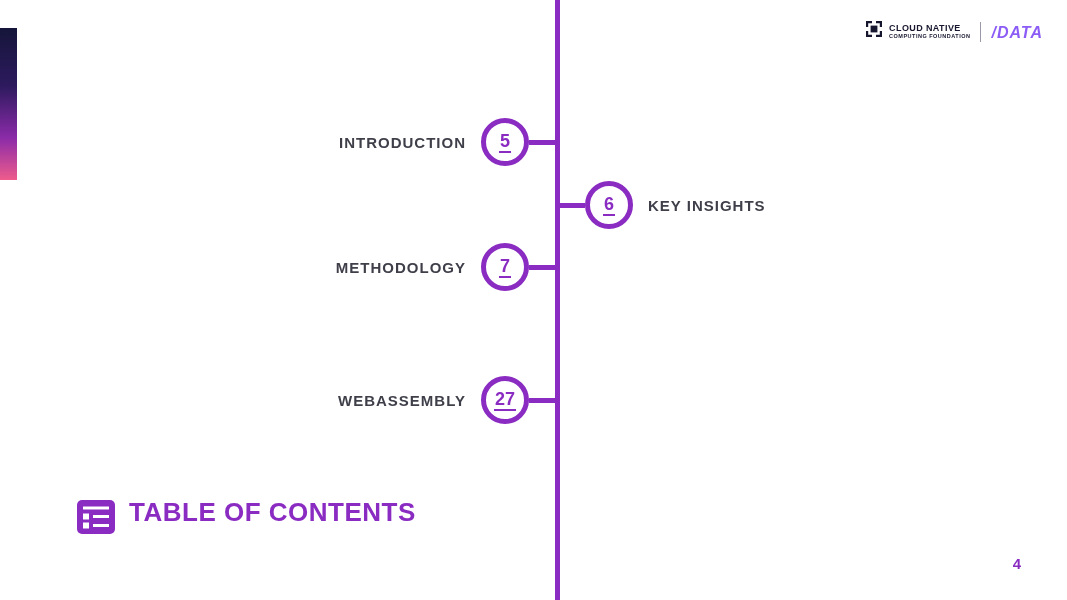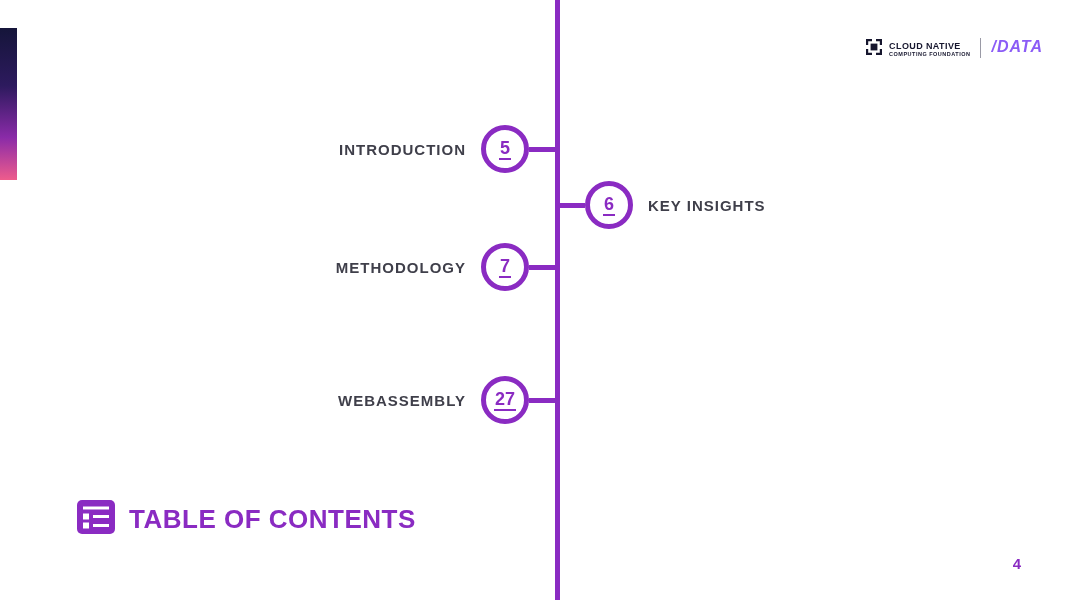--- a/index.html
+++ b/index.html
@@ -77,23 +77,23 @@
   }
   .connector {
     width: 28px; height: 5px;
     background: #8a2bc2;
     flex-shrink: 0;
   }
 
   
   .logos {
     position: absolute;
-    top: 38px; right: 24px;
-    display: flex;
-    align-items: flex-start;
+    top: 20px; right: 24px;
+    display: flex;
+    align-items: flex-end;
     gap: 10px;
   }
   .cncf { display: flex; align-items: center; gap: 6px; }
   .cncf-text { display: flex; flex-direction: column; justify-content: center; }
   .cncf-l1 {
     font-size: 9px; font-weight: bold;
     color: #16162e; letter-spacing: 0.4px;
   }
   .cncf-l2 {
     font-size: 5.5px; font-weight: bold;
@@ -109,21 +109,20 @@
     font-style: italic;
     color: #8b5cf6;
     letter-spacing: 1px;
   }
 
   
   .title-block {
     position: absolute;
     left: 76px; top: 497px;
     display: flex;
-    align-items: center;
     gap: 13px;
   }
   .slide-title {
     font-size: 26px;
     font-weight: bold;
     color: #8a2bc2;
     letter-spacing: 0.5px;
     white-space: nowrap;
   }
 
@@ -154,21 +153,21 @@
       </span>
       <span class="cncf-text">
         <span class="cncf-l1">CLOUD NATIVE</span>
         <span class="cncf-l2">COMPUTING FOUNDATION</span>
       </span>
     </div>
     <div class="logo-divider"></div>
     <div class="slashdata">/DATA</div>
   </header>
 
-  <div class="toc-item left" style="top:125px">
+  <div class="toc-item left" style="top:118px">
     <span class="toc-label">INTRODUCTION</span>
     <span class="node">
       <span class="num">5</span>
     </span>
     <span class="connector"></span>
   </div>
 
   <div class="toc-item right" style="top:181px">
     <span class="connector"></span>
     <span class="node">

